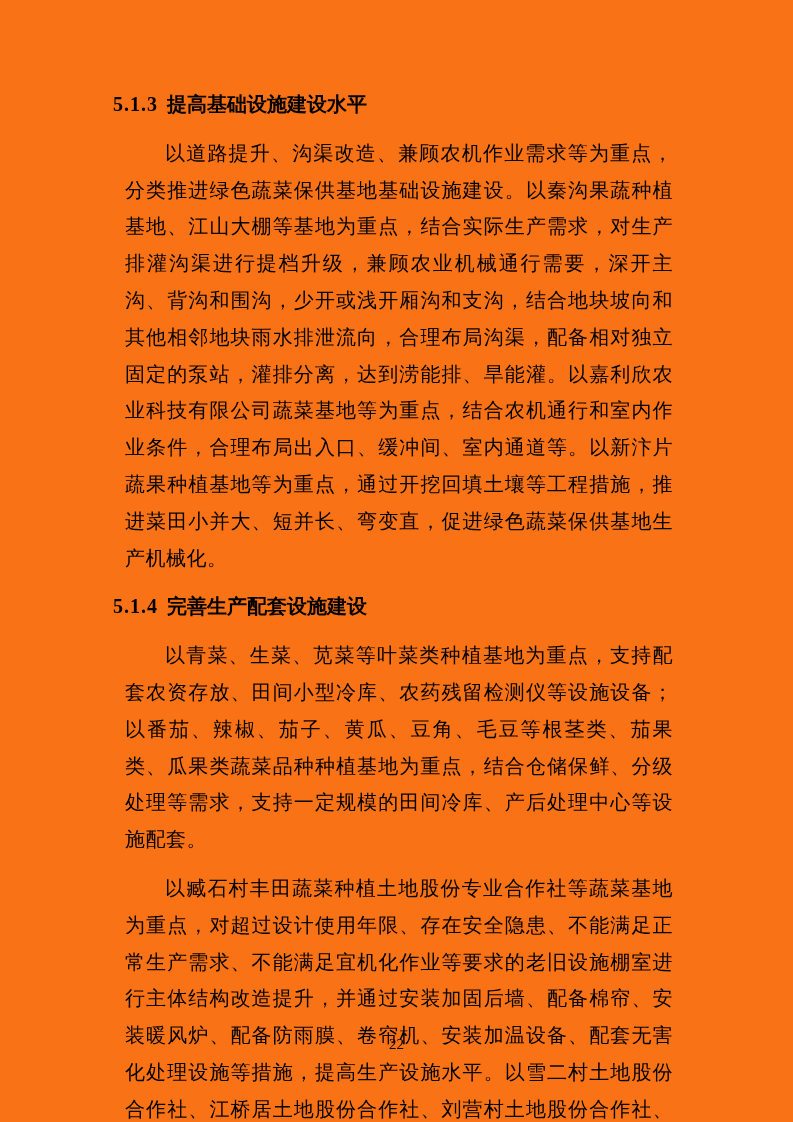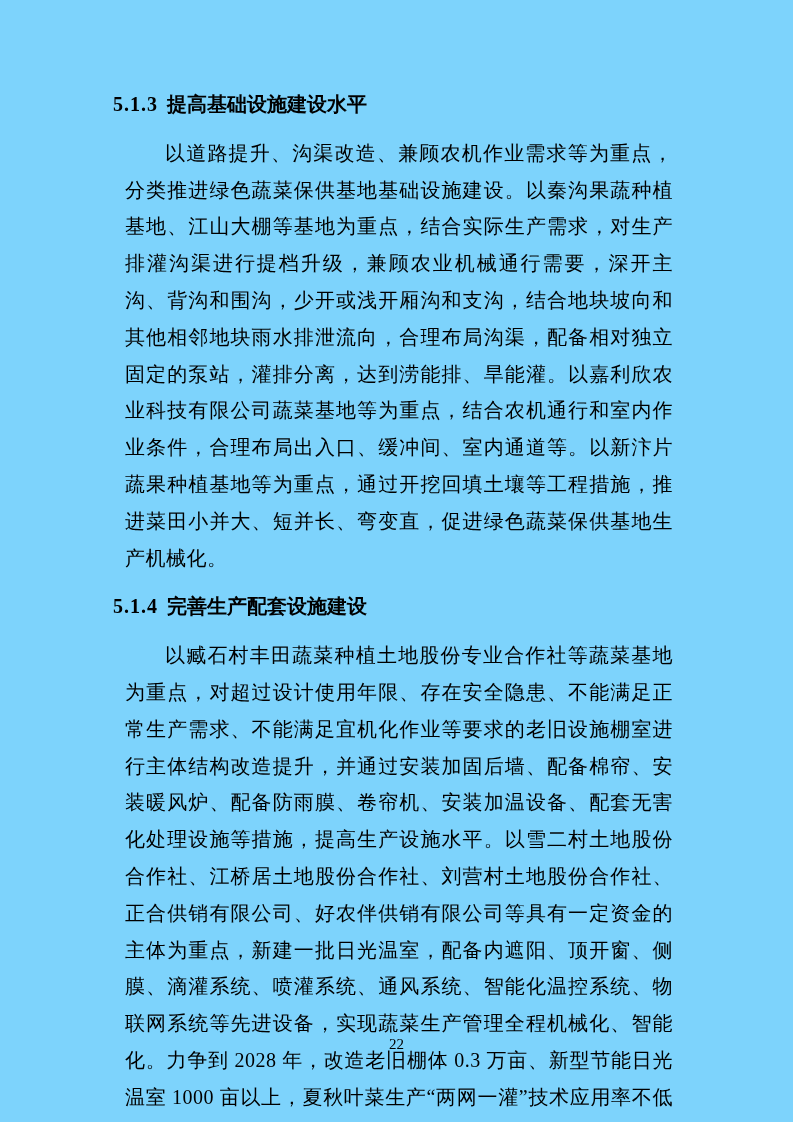--- a/index.html
+++ b/index.html
@@ -4,21 +4,21 @@
 <style>
   html, body {
     margin: 0;
     padding: 0;
     background: #ffffff;
   }
   .page {
     position: relative;
     width: 793px;
     height: 1122px;
-    background: #7dd3fc;
+    background: #f97316;
     overflow: hidden;
     color: #000000;
   }
   .content {
     position: absolute;
     left: 113px;
     top: 86px;
     width: 572px;
   }
   .heading {
@@ -66,20 +66,21 @@
   <div class="content">
 
     <h2 class="heading">
       <span class="hnum">5.1.3</span><span class="htitle">提高基础设施建设水平</span>
     </h2>
     <p class="para">以道路提升、沟渠改造、兼顾农机作业需求等为重点，分类推进绿色蔬菜保供基地基础设施建设。以秦沟果蔬种植基地、江山大棚等基地为重点，结合实际生产需求，对生产排灌沟渠进行提档升级，兼顾农业机械通行需要，深开主沟、背沟和围沟，少开或浅开厢沟和支沟，结合地块坡向和其他相邻地块雨水排泄流向，合理布局沟渠，配备相对独立固定的泵站，灌排分离，达到涝能排、旱能灌。以嘉利欣农业科技有限公司蔬菜基地等为重点，结合农机通行和室内作业条件，合理布局出入口、缓冲间、室内通道等。以新汴片蔬果种植基地等为重点，通过开挖回填土壤等工程措施，推进菜田小并大、短并长、弯变直，促进绿色蔬菜保供基地生产机械化。</p>
 
     <h2 class="heading">
       <span class="hnum">5.1.4</span><span class="htitle">完善生产配套设施建设</span>
     </h2>
+    <p class="para">以青菜、生菜、苋菜等叶菜类种植基地为重点，支持配套农资存放、田间小型冷库、农药残留检测仪等设施设备；以番茄、辣椒、茄子、黄瓜、豆角、毛豆等根茎类、茄果类、瓜果类蔬菜品种种植基地为重点，结合仓储保鲜、分级处理等需求，支持一定规模的田间冷库、产后处理中心等设施配套。</p>
     <p class="para">以臧石村丰田蔬菜种植土地股份专业合作社等蔬菜基地为重点，对超过设计使用年限、存在安全隐患、不能满足正常生产需求、不能满足宜机化作业等要求的老旧设施棚室进行主体结构改造提升，并通过安装加固后墙、配备棉帘、安装暖风炉、配备防雨膜、卷帘机、安装加温设备、配套无害化处理设施等措施，提高生产设施水平。以雪二村土地股份合作社、江桥居土地股份合作社、刘营村土地股份合作社、正合供销有限公司、好农伴供销有限公司等具有一定资金的主体为重点，新建一批日光温室，配备内遮阳、顶开窗、侧膜、滴灌系统、喷灌系统、通风系统、智能化温控系统、物联网系统等先进设备，实现蔬菜生产管理全程机械化、智能化。力争到 2028 年，改造老旧棚体 0.3 万亩、新型节能日光温室 1000 亩以上，夏秋叶菜生产“两网一灌”技术应用率不低于 30%。</p>
 
   </div>
 
   <div class="footer">
     <span class="page-number">22</span>
   </div>
 </div>
 
 </body></html>

